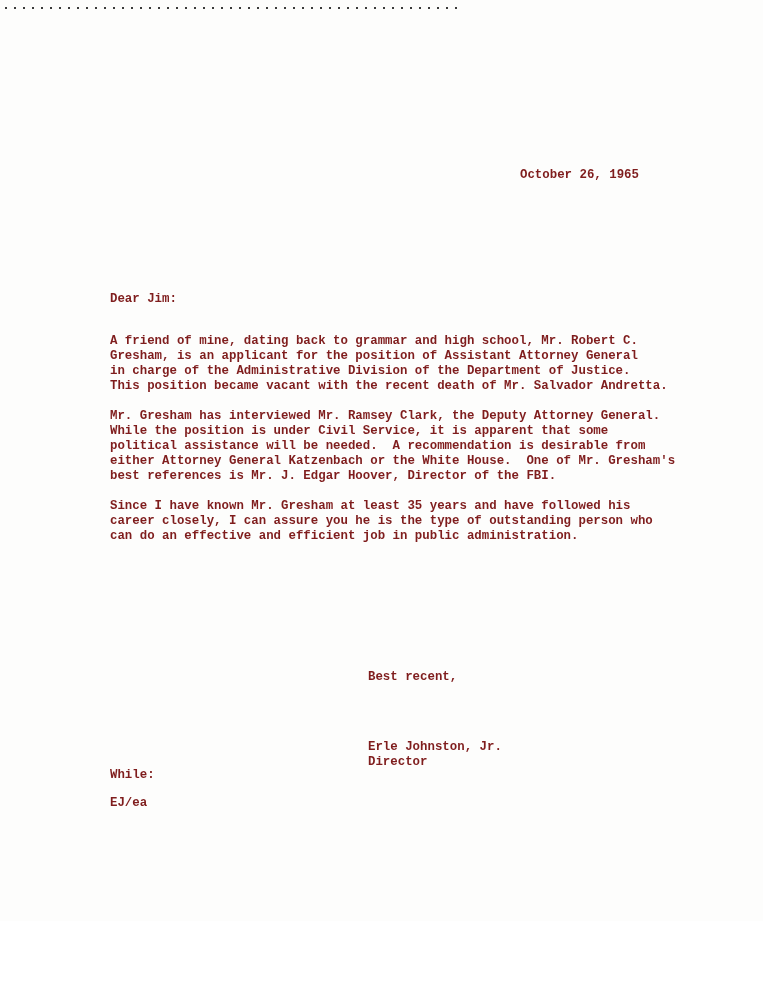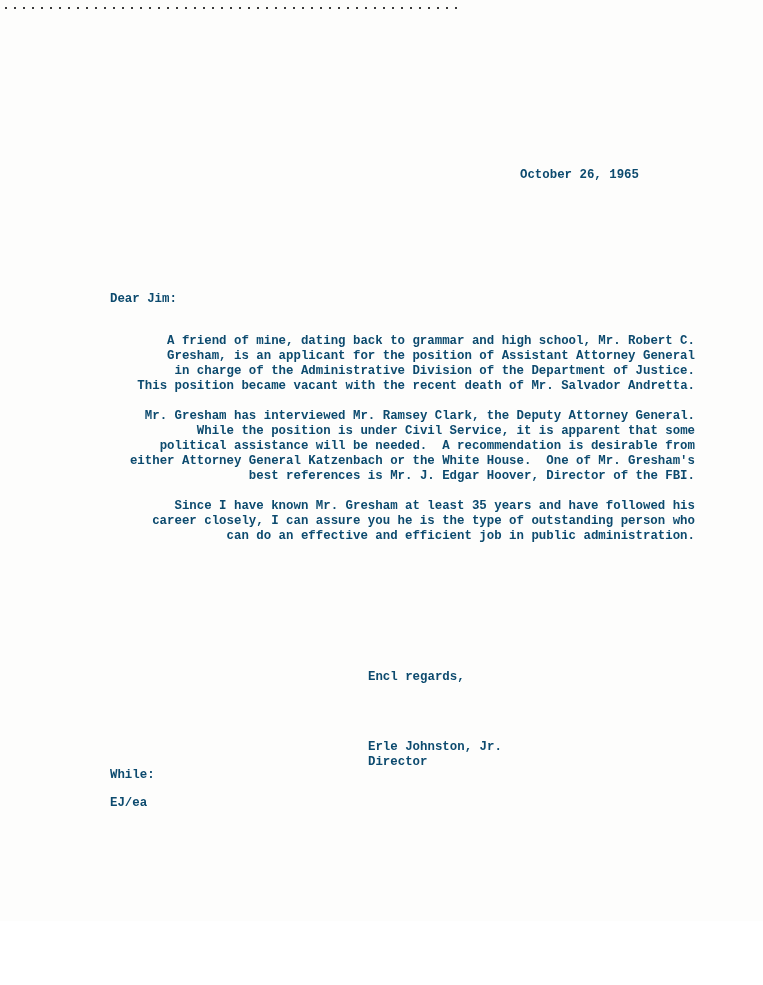--- a/index.html
+++ b/index.html
@@ -7,38 +7,38 @@
   .page {
     position: relative;
     width: 763px;
     height: 921px;
     background: #fdfdfc;
     overflow: hidden;
     font-family: "Liberation Mono", "DejaVu Sans Mono", monospace;
     font-weight: 700;
     font-size: 12.4px;
     line-height: 15px;
-    color: #0c4a6e;
+    color: #7f1d1d;
   }
   .pre { white-space: pre-wrap; }
   .perforation {
     position: absolute;
     top: 6px;
     left: 4px;
     width: 456px;
     height: 5px;
     background-image: radial-gradient(circle at 2px 2px, #3a3a3a 1.1px, transparent 1.5px);
     background-size: 9px 5px;
     background-repeat: repeat-x;
   }
   .date-line   { position: absolute; left: 520px; top: 168px; }
   .recipient   { position: absolute; left: 110px; top: 245px; }
   .recipient div { line-height: 15px; }
   .salutation  { position: absolute; left: 110px; top: 292px; font-family: Liberation Mono, monospace; }
-  .body-block  { position: absolute; left: 110px; top: 334px; width: 585px; text-align: right; }
+  .body-block  { position: absolute; left: 110px; top: 334px; width: 585px; }
   .body-block p { margin: 0 0 15px 0; }
   .closing     { position: absolute; left: 368px; top: 670px; }
   .signature   { position: absolute; left: 368px; top: 740px; }
   .signature div { line-height: 15px; }
   .enclosure   { position: absolute; left: 110px; top: 768px; }
   .initials    { position: absolute; left: 110px; top: 796px; }
 </style>
 </head>
 <body>
 
@@ -59,21 +59,21 @@
     <p class="pre">Mr. Gresham has interviewed Mr. Ramsey Clark, the Deputy Attorney General.
 While the position is under Civil Service, it is apparent that some
 political assistance will be needed.  A recommendation is desirable from
 either Attorney General Katzenbach or the White House.  One of Mr. Gresham's
 best references is Mr. J. Edgar Hoover, Director of the FBI.</p>
     <p class="pre">Since I have known Mr. Gresham at least 35 years and have followed his
 career closely, I can assure you he is the type of outstanding person who
 can do an effective and efficient job in public administration.</p>
   </div>
 
-  <div class="closing">Encl regards,</div>
+  <div class="closing">Best recent,</div>
 
   <div class="signature">
     <div>Erle Johnston, Jr.</div>
     <div>Director</div>
   </div>
 
   <div class="enclosure">While:</div>
 
   <div class="initials">EJ/ea</div>
 

